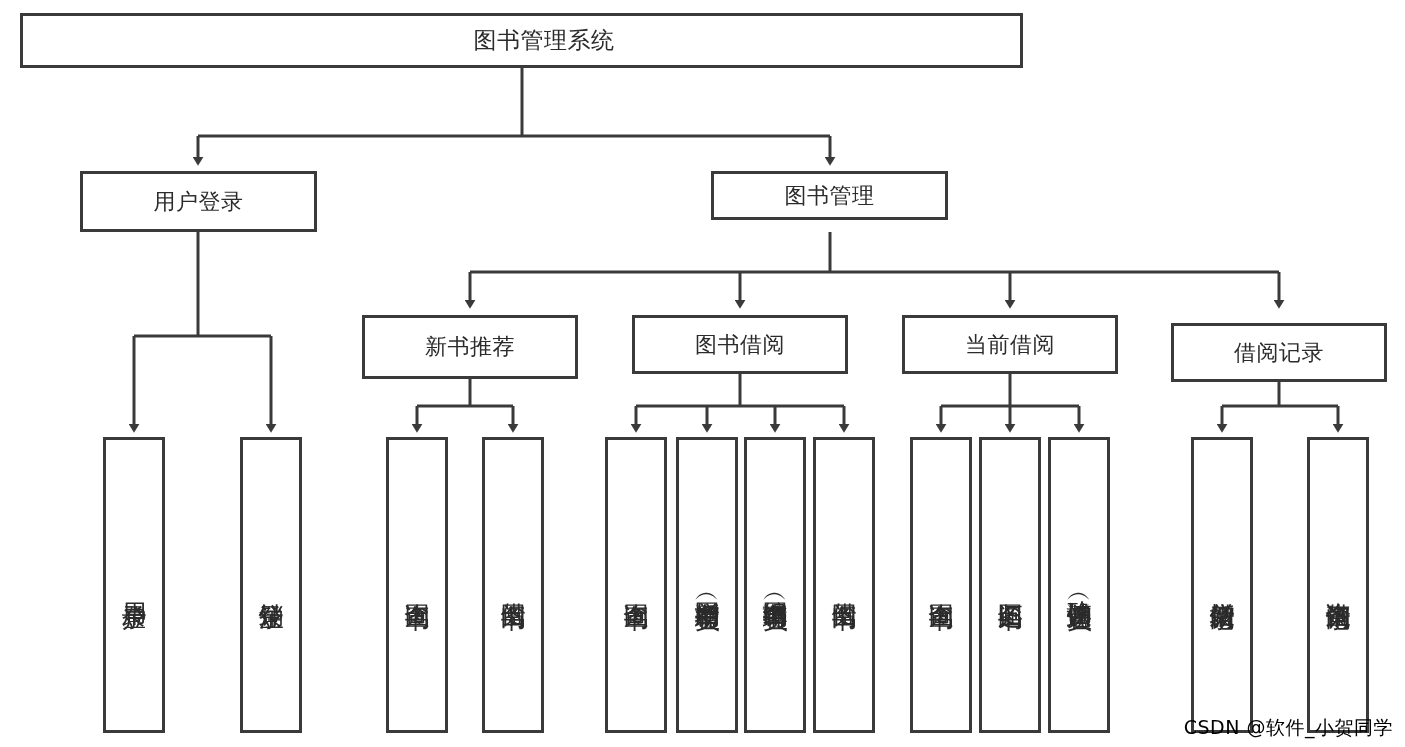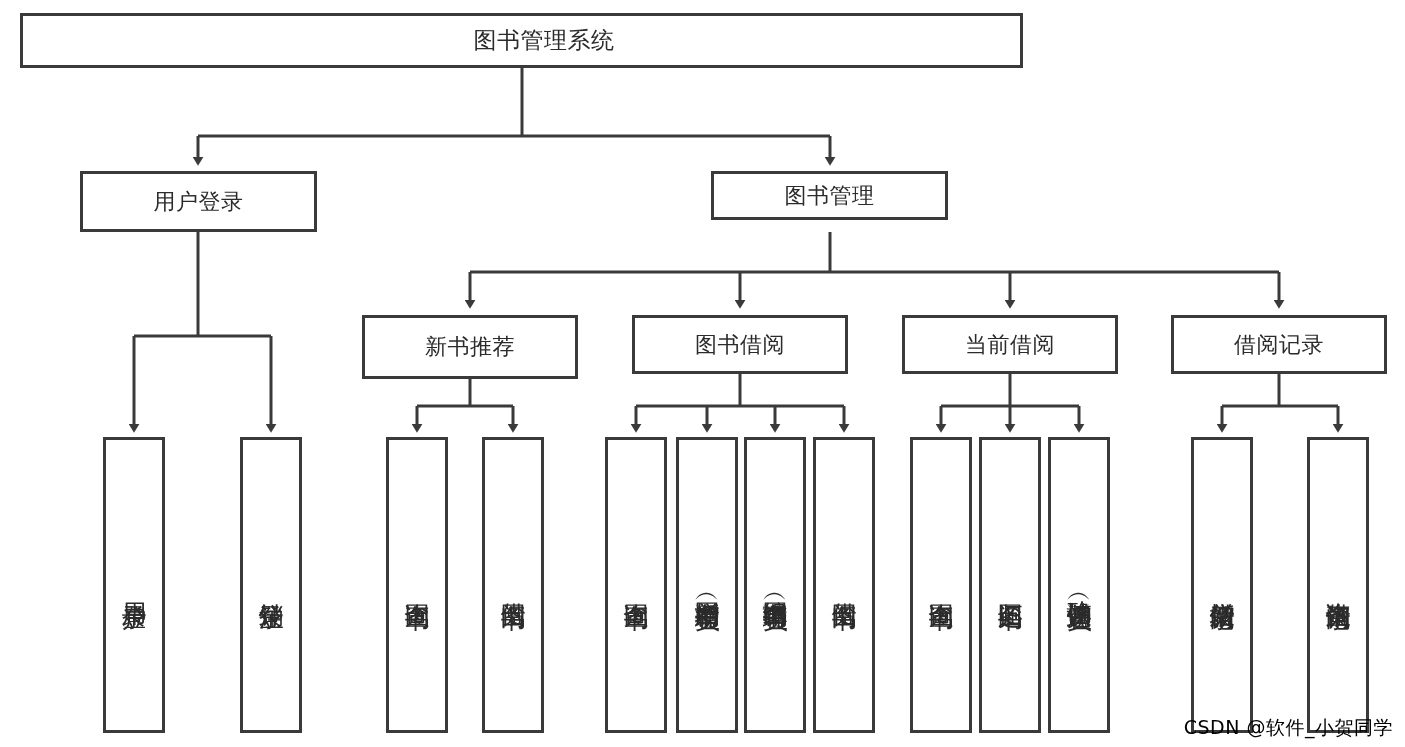--- a/index.html
+++ b/index.html
@@ -139,21 +139,21 @@
 
   <div class="node h" style="left:362px; top:315px; width:216px; height:64px;">
     <span class="lbl">新书推荐</span>
   </div>
   <div class="node h" style="left:632px; top:315px; width:216px; height:59px;">
     <span class="lbl">图书借阅</span>
   </div>
   <div class="node h" style="left:902px; top:315px; width:216px; height:59px;">
     <span class="lbl">当前借阅</span>
   </div>
-  <div class="node h" style="left:1171px; top:315px; width:216px; height:59px;">
+  <div class="node h" style="left:1171px; top:323px; width:216px; height:59px;">
     <span class="lbl">借阅记录</span>
   </div>
 
   <div class="node v" style="left:103px; top:437px; width:62px; height:296px;">
     <span class="lbl">用户登录</span>
   </div>
   <div class="node v" style="left:240px; top:437px; width:62px; height:296px;">
     <span class="lbl">注销登录</span>
   </div>
 

